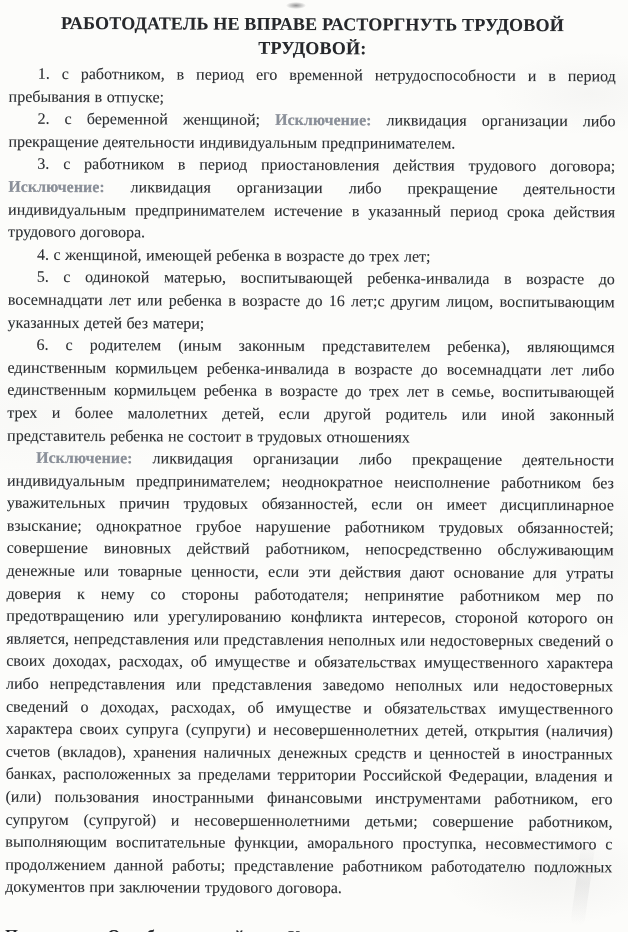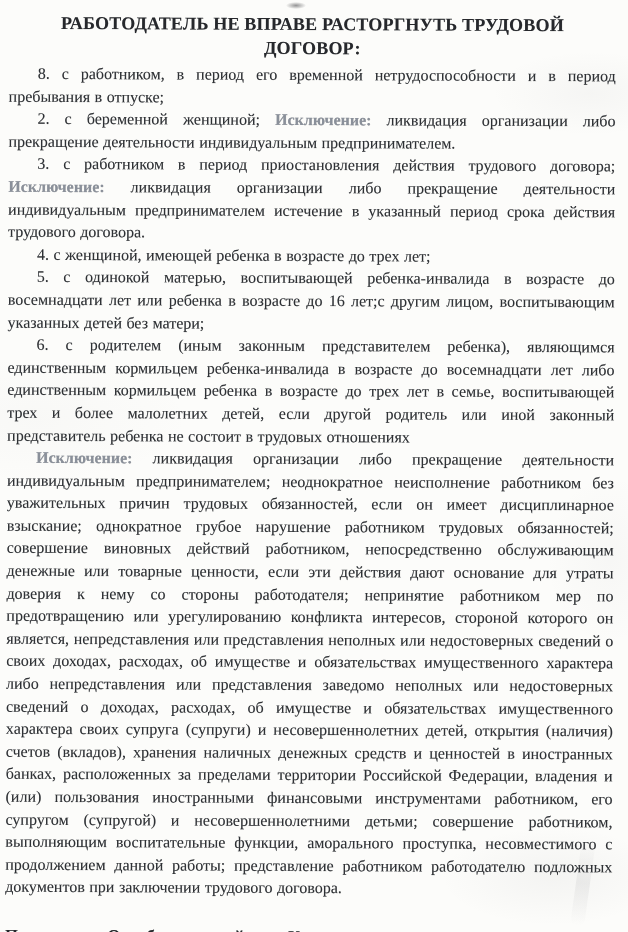--- a/index.html
+++ b/index.html
@@ -78,23 +78,23 @@
 </style>
 </head>
 <body>
 
 <div class="page">
   <div class="smudge-top"></div>
   <div class="streak-bottom-right"></div>
 
   <div class="content">
 
-    <h1 class="title"><span>РАБОТОДАТЕЛЬ НЕ ВПРАВЕ РАСТОРГНУТЬ ТРУДОВОЙ</span><br><span>ДОГОВОР:</span></h1>
+    <h1 class="title"><span>РАБОТОДАТЕЛЬ НЕ ВПРАВЕ РАСТОРГНУТЬ ТРУДОВОЙ</span><br><span>ТРУДОВОЙ:</span></h1>
 
-    <p class="para indent"><span>8. с работником, в период его временной нетрудоспособности и в период пребывания в отпуске;</span></p>
+    <p class="para indent"><span>1. с работником, в период его временной нетрудоспособности и в период пребывания в отпуске;</span></p>
 
     <p class="para indent"><span>2.  с беременной женщиной; </span><span class="exception">Исключение:</span><span> ликвидация организации либо прекращение деятельности индивидуальным предпринимателем.</span></p>
 
     <p class="para indent"><span>3. с работником в период приостановления действия трудового договора; </span><span class="exception">Исключение:</span><span> ликвидация организации либо прекращение деятельности индивидуальным предпринимателем истечение в указанный период срока действия трудового договора.</span></p>
 
     <p class="para indent"><span>4. с женщиной, имеющей ребенка в возрасте до трех лет;</span></p>
 
     <p class="para indent"><span>5. с одинокой матерью, воспитывающей ребенка-инвалида в возрасте до восемнадцати лет или ребенка в возрасте до 16 лет;с другим лицом, воспитывающим указанных детей без матери;</span></p>
 
     <p class="para indent"><span>6. с родителем (иным законным представителем ребенка), являющимся единственным кормильцем ребенка-инвалида в возрасте до восемнадцати лет либо единственным кормильцем ребенка в возрасте до трех лет в семье, воспитывающей трех и более малолетних детей, если другой родитель или иной законный представитель ребенка не состоит в трудовых отношениях</span></p>

